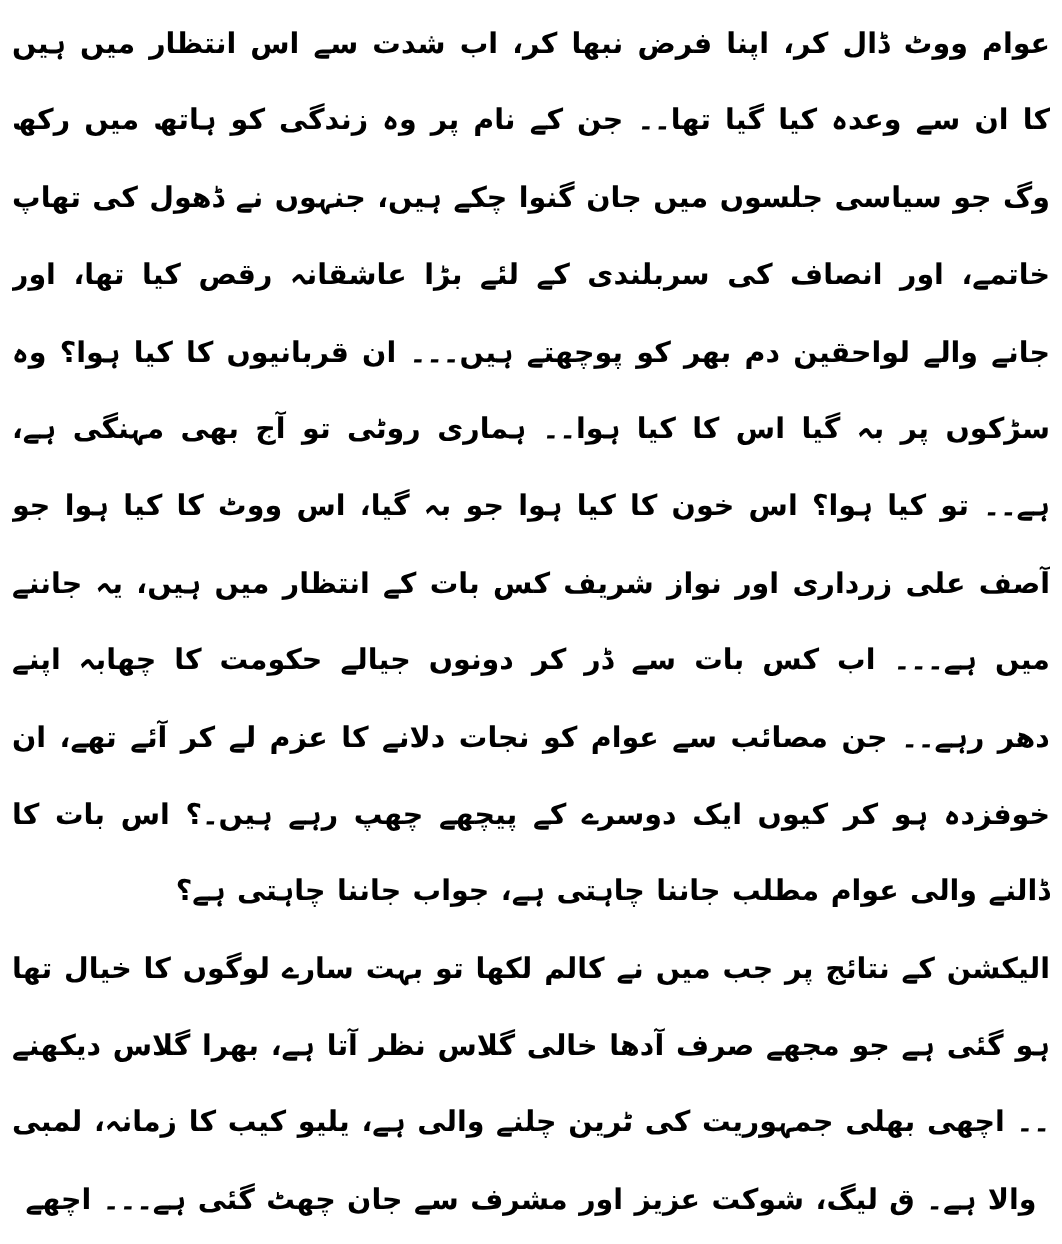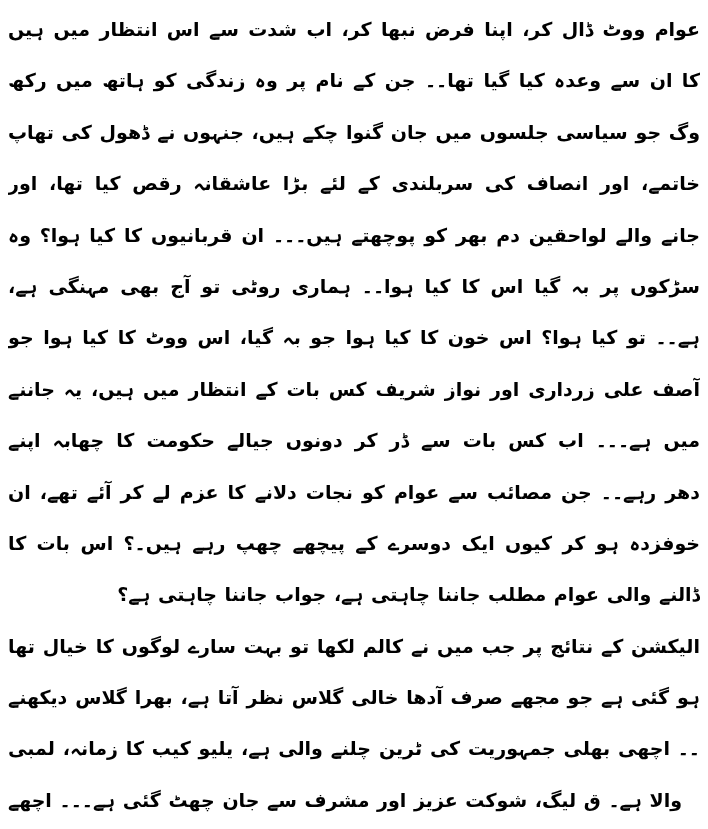--- a/index.html
+++ b/index.html
@@ -25,21 +25,21 @@
   }
   .text-line {
     height: 51.4px;
     line-height: 51.4px;
     overflow: hidden;
     text-align: justify;
     text-align-last: justify;
     word-spacing: 1px;
   }
   .text-line.para-end {
-    text-align: left;
+    text-align: center;
     text-align-last: right;
   }
 </style>
 </head>
 <body>
 
 <div class="article" dir="rtl">
   <div class="text-line">عوام ووٹ ڈال کر، اپنا فرض نبھا کر، اب شدت سے اس انتظار میں ہیں کہ وہ وعدے وفا ہوں۔ جس</div>
   <div class="text-line">کا ان سے وعدہ کیا گیا تھا۔۔ جن کے نام پر وہ زندگی کو ہاتھ میں رکھ کر ووٹ ڈالنے گئے تھے۔۔ وہ</div>
   <div class="text-line">وگ جو سیاسی جلسوں میں جان گنوا چکے ہیں، جنہوں نے ڈھول کی تھاپ پر جمہوریت، غربت کے</div>

